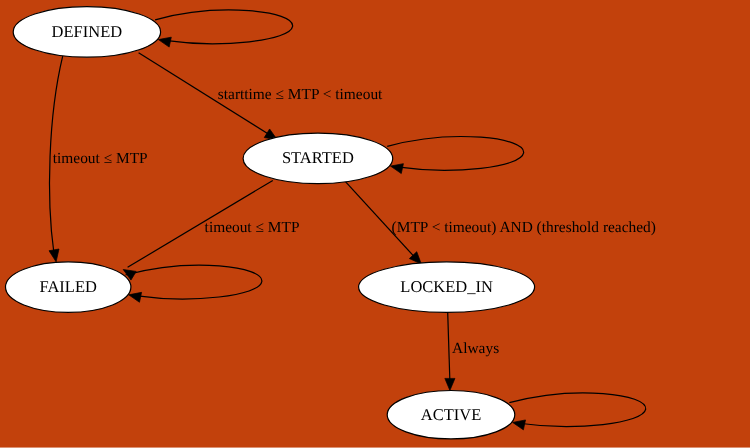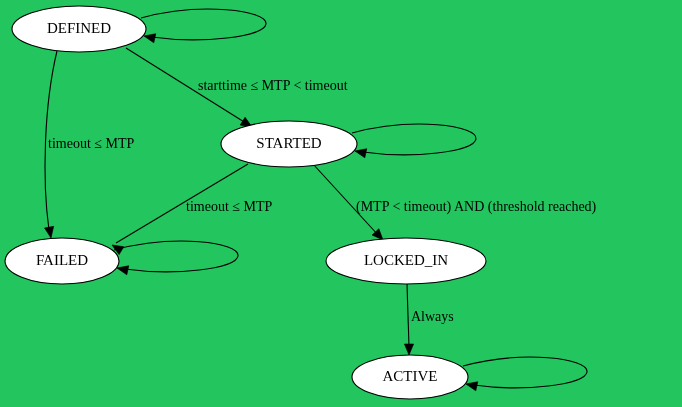--- a/index.html
+++ b/index.html
@@ -5,21 +5,21 @@
 <style>
   html, body {
     margin: 0;
     padding: 0;
     background: #ffffff;
   }
   #diagram-root {
     position: relative;
     width: 682px;
     height: 407px;
-    background: #22c55e;
+    background: #c2410c;
     overflow: hidden;
     font-family: "Liberation Serif", "DejaVu Serif", serif;
   }
   svg#fsm-canvas {
     display: block;
     width: 682px;
     height: 407px;
   }
   .node-ellipse {
     fill: #ffffff;

